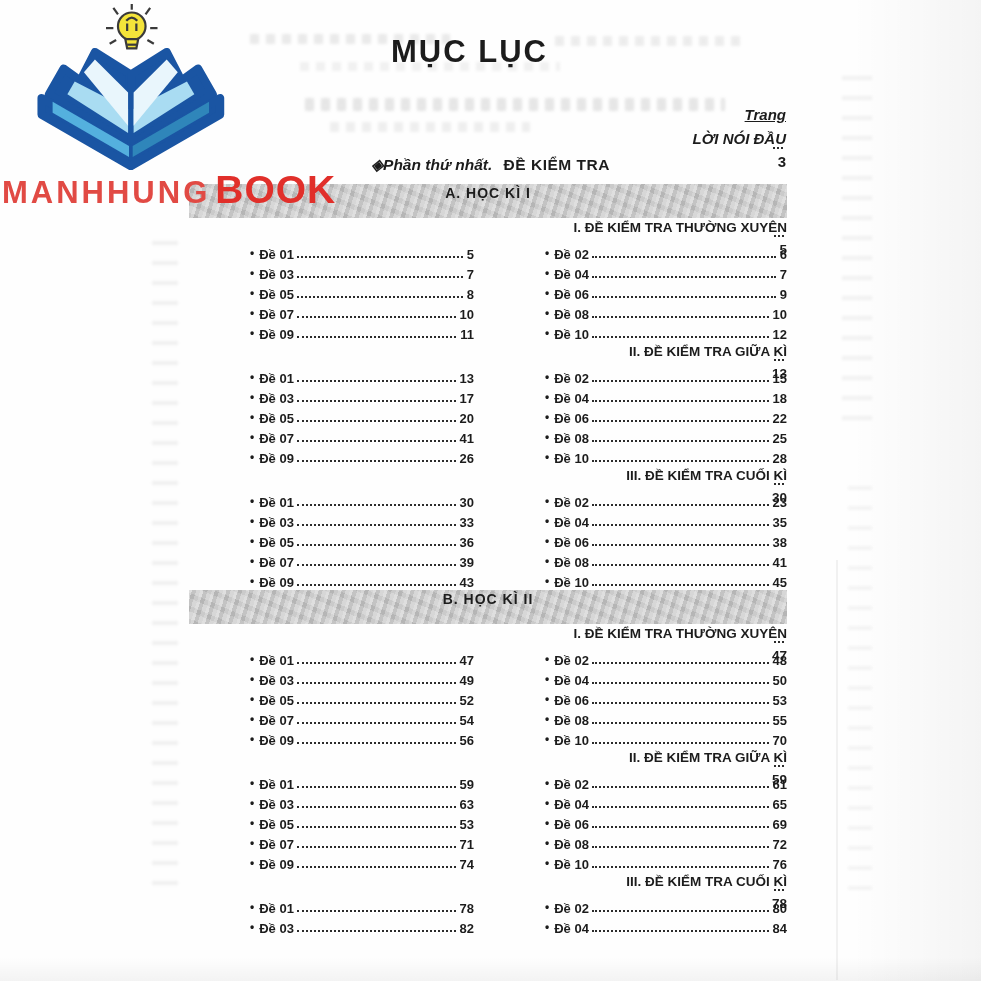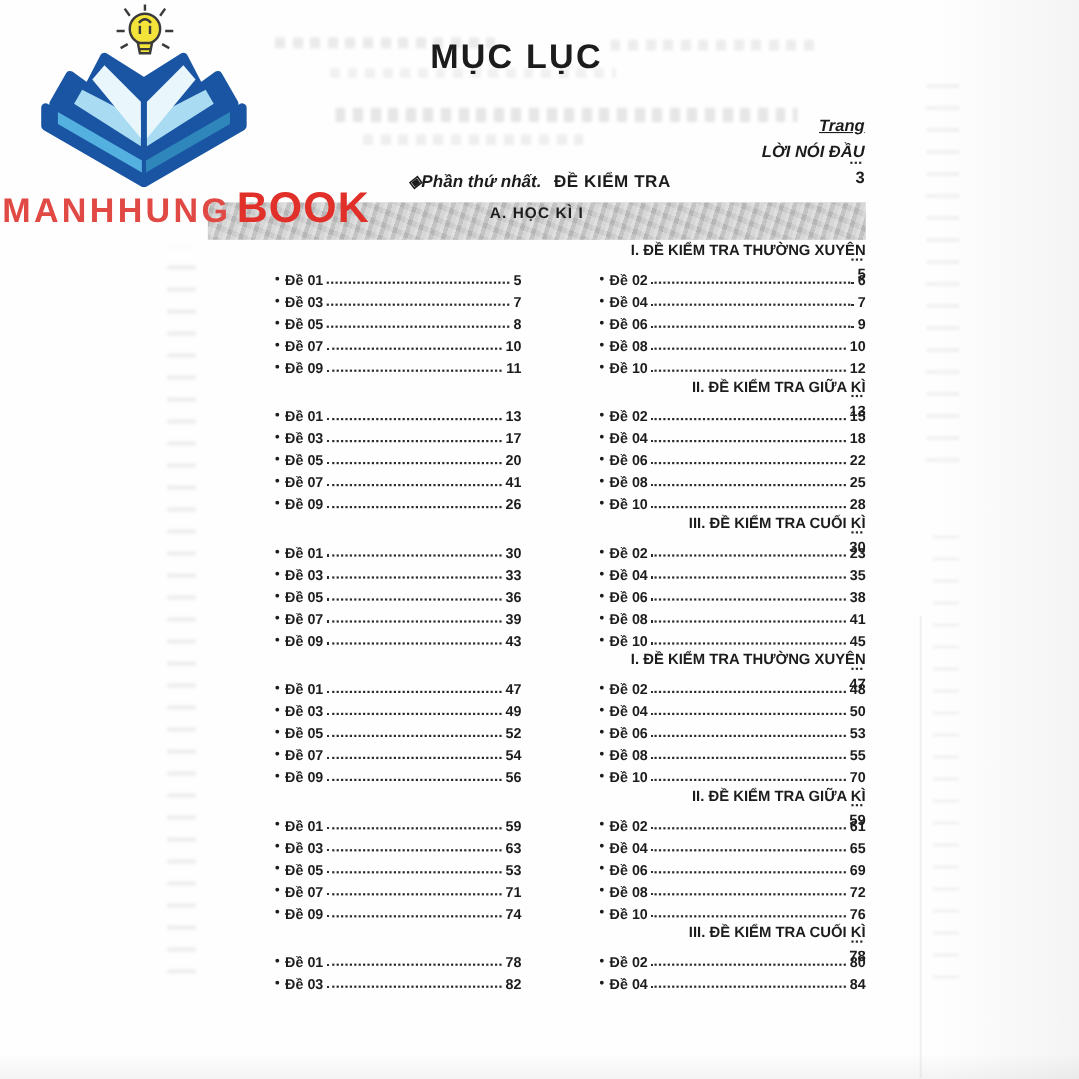--- a/index.html
+++ b/index.html
@@ -374,20 +374,23 @@
     <span>Đề 10</span>
     <span class="lead"></span>
     <span class="pg">45</span>
   </div>
 </div>
   </div>
 </div>
   </div>
 
   <div class="section">
+    <div class="bar">
+      <span>B. HỌC KÌ II</span>
+    </div>
     <div>
   <div class="subsection">
     <div class="sub-title row">
       <span>I. ĐỀ KIỂM TRA THƯỜNG XUYÊN</span>
       <span class="lead"></span>
       <span class="pg">47</span>
     </div>
     <div class="entry-grid">
   <div class="entry row">
     <span class="bullet">•</span>

